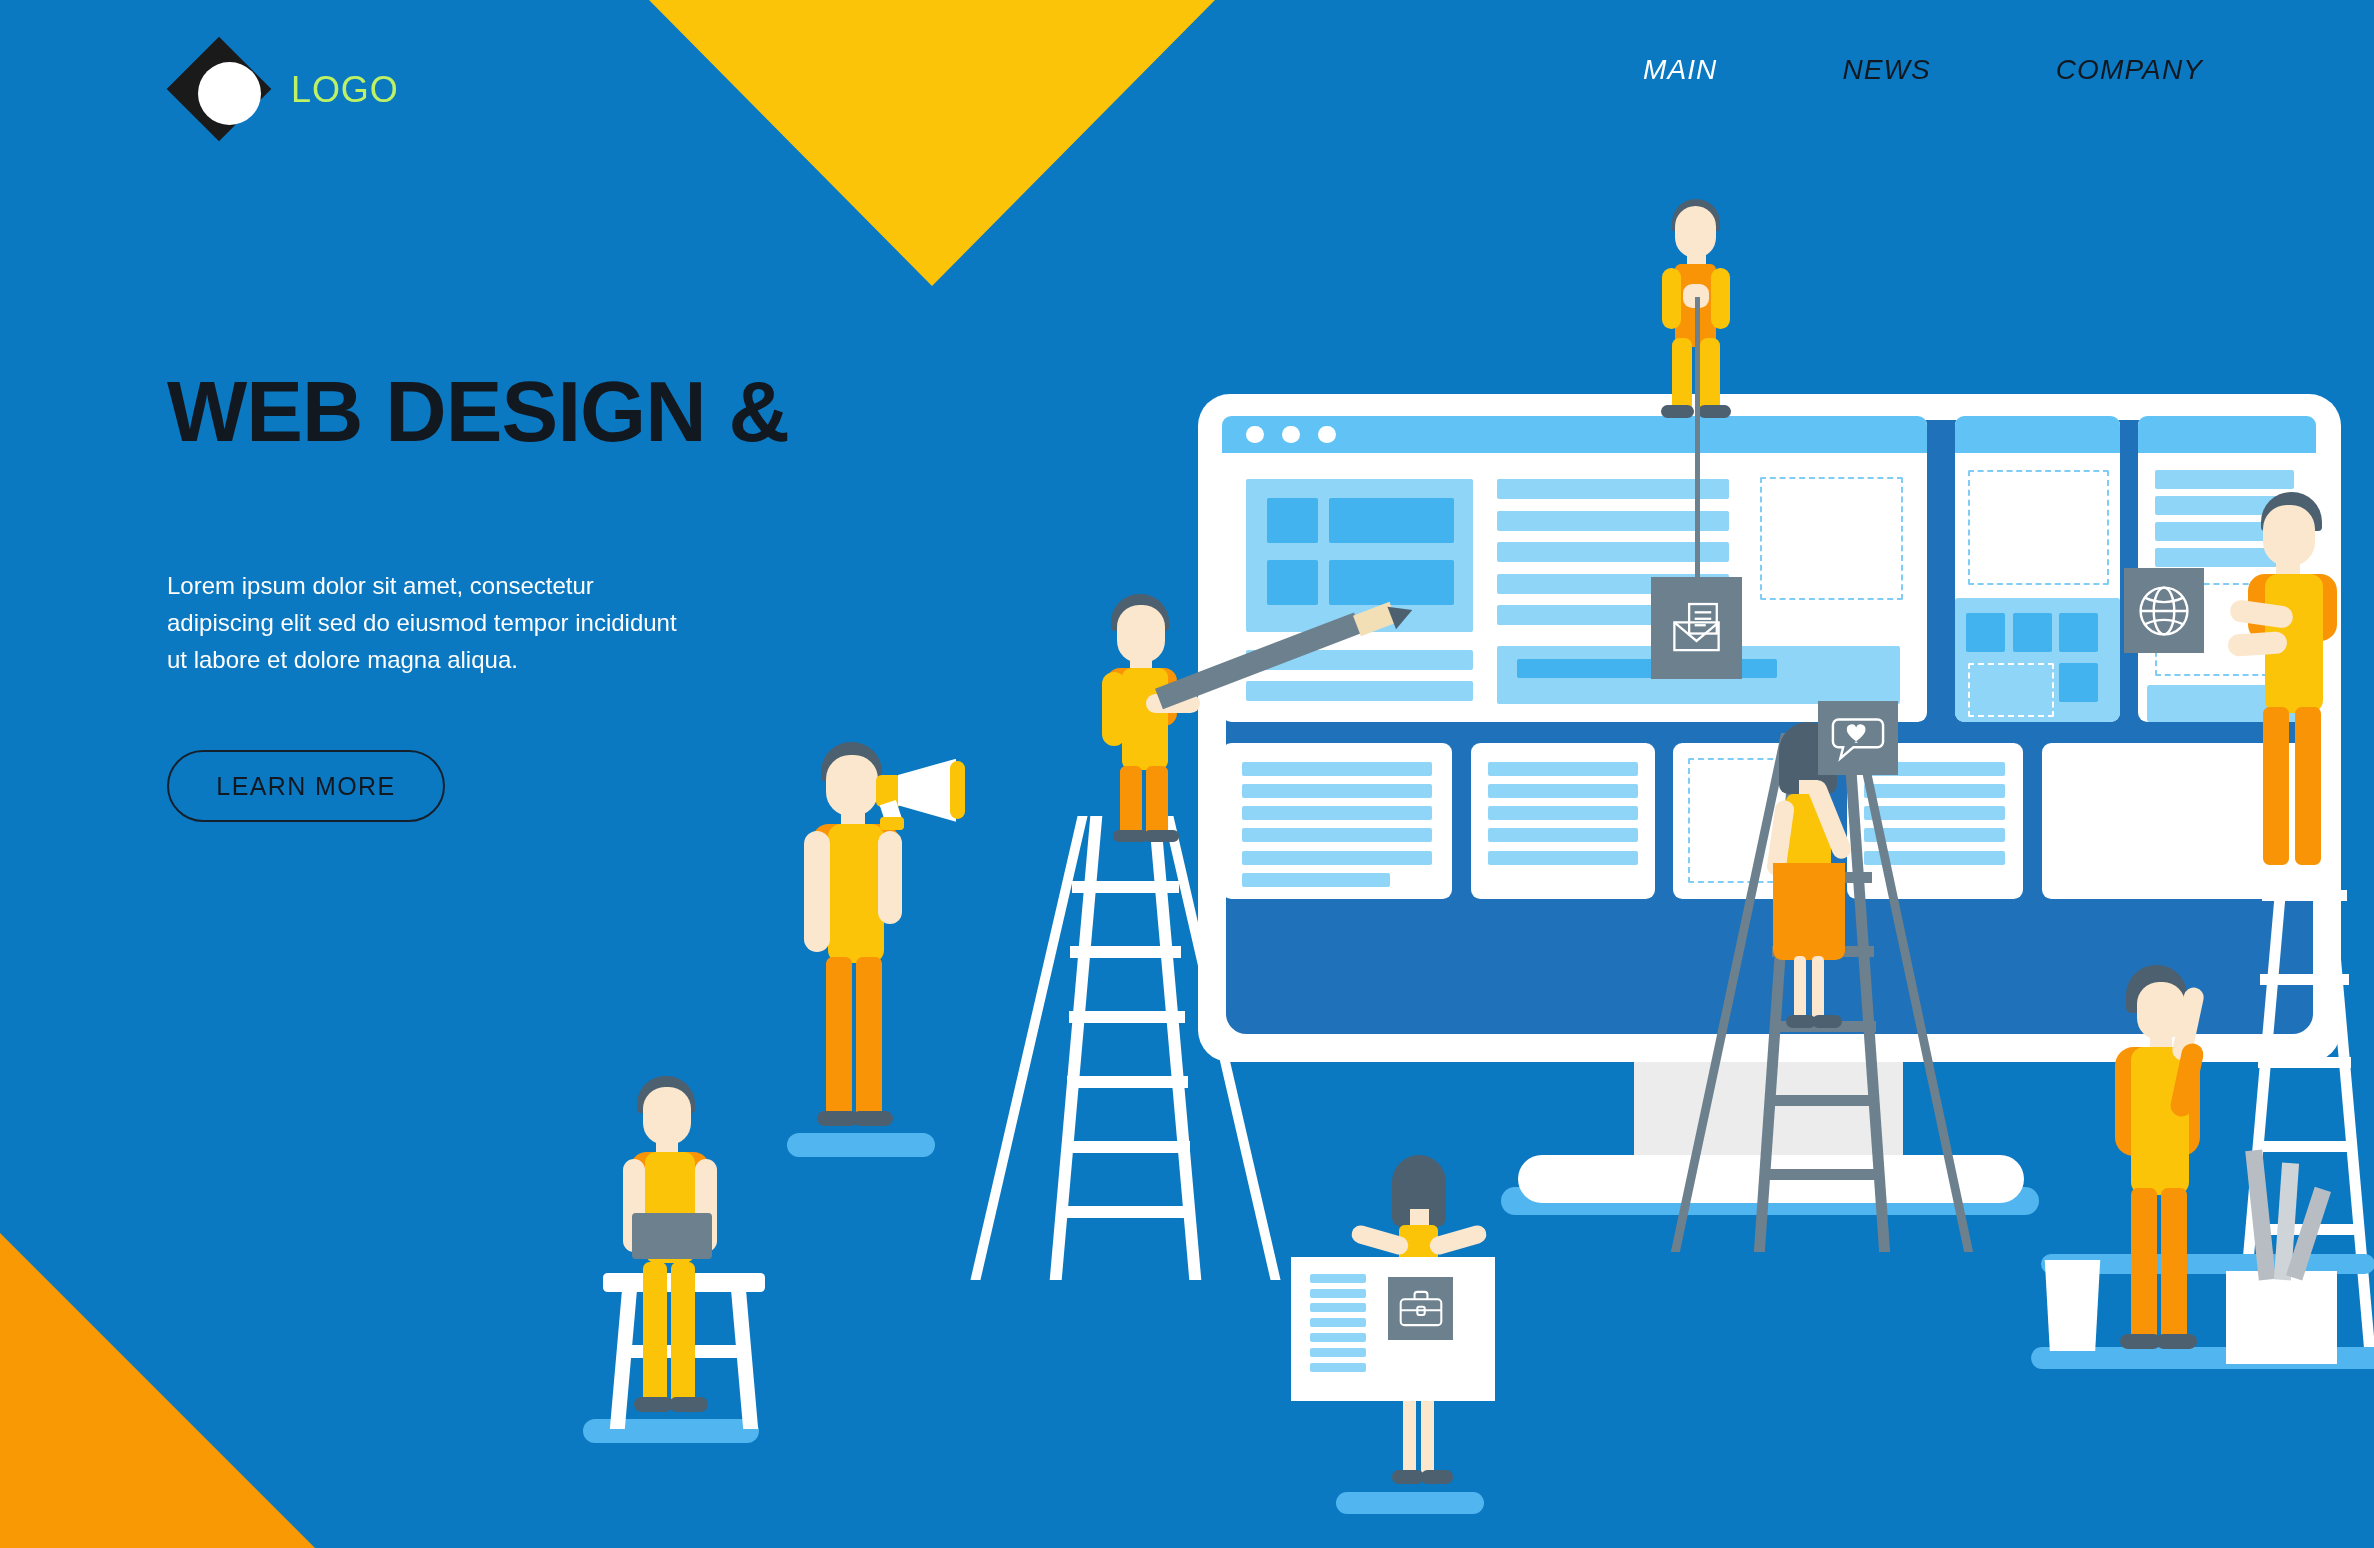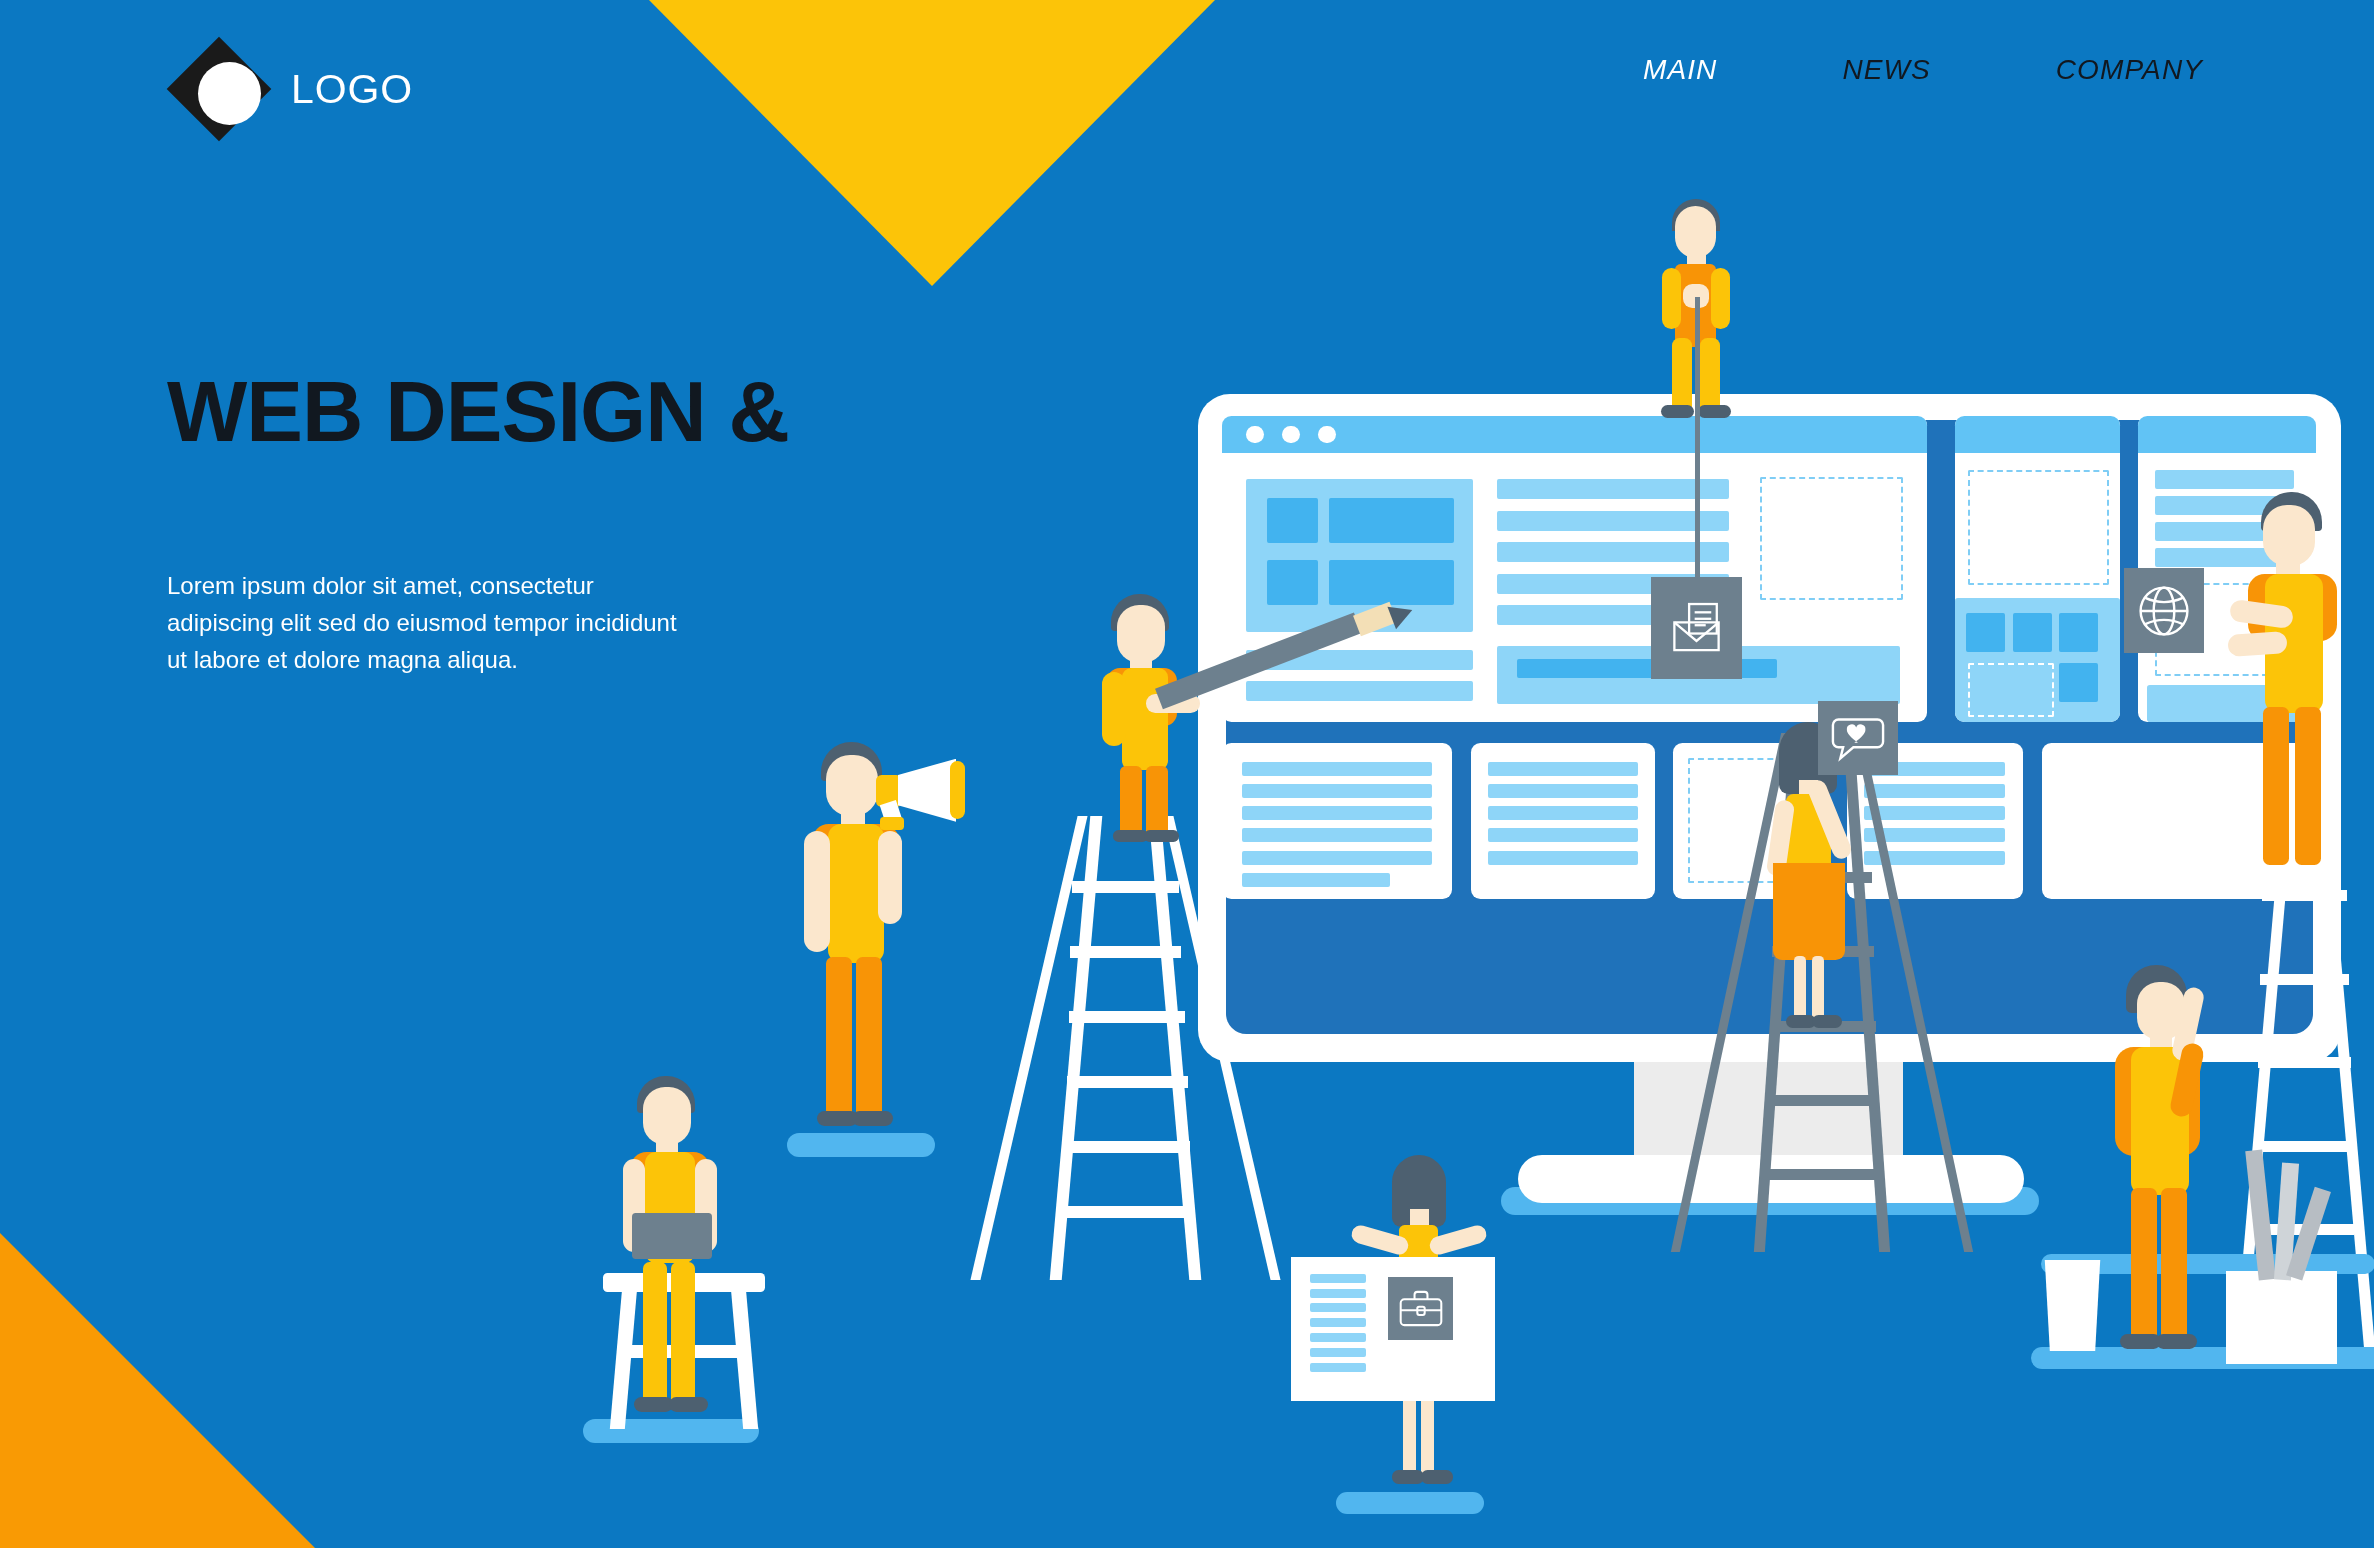--- a/index.html
+++ b/index.html
@@ -29,21 +29,21 @@
   .logo-wrap{position:absolute;left:172px;top:42px;display:flex;align-items:center;gap:24px;}
   .logo-mark{position:relative;width:95px;height:95px;}
   .logo-diamond{
     position:absolute;left:10.2px;top:10.2px;width:74px;height:74px;
     background:#1a1a1a;transform:rotate(45deg);
   }
   .logo-circle{
     position:absolute;left:26px;top:20.4px;width:63px;height:63px;
     border-radius:50%;background:#ffffff;
   }
-  .logo-text{color:#ffffff;font-size:41px;letter-spacing:0.9px;}
+  .logo-text{color:#bef264;font-size:36px;letter-spacing:0.9px;}
 
   .nav{position:absolute;right:172px;top:54px;display:flex;align-items:center;gap:125px;}
   .nav-item{font-size:28px;letter-spacing:1.1px;white-space:nowrap;cursor:pointer;font-style:italic;}
   .nav-item.active{color:#ffffff;}
   .nav-item.dark{color:#111820;}
 
   
   .hero{position:absolute;left:167px;top:366px;width:835px;}
   .hl1{font-size:85px;font-weight:bold;color:#111820;letter-spacing:-0.9px;line-height:1.08;margin:0;}
   .hl2{font-size:85px;font-weight:bold;color:#ffffff;letter-spacing:-0.9px;line-height:1.08;margin:7.4px 0 0;}
@@ -112,20 +112,21 @@
 
   <div class="nav">
     <div class="nav-item active">MAIN</div>
     <div class="nav-item dark">NEWS</div>
     <div class="nav-item dark">COMPANY</div>
   </div>
 
   <div class="hero">
     <h1 class="hl1">WEB DESIGN &amp;</h1>
     <p class="lead">Lorem ipsum dolor sit amet, consectetur adipiscing elit  sed do eiusmod tempor incididunt ut labore et dolore magna aliqua.</p>
+    <div class="cta">LEARN MORE</div>
   </div>
 
   <div class="stand-neck"></div>
   <div class="stand-shade"></div>
   <div class="stand-base"></div>
 
   <div class="monitor">
     <div class="mon-outer"></div>
     <div class="mon-inner"></div>
     <div class="mon-screen">

